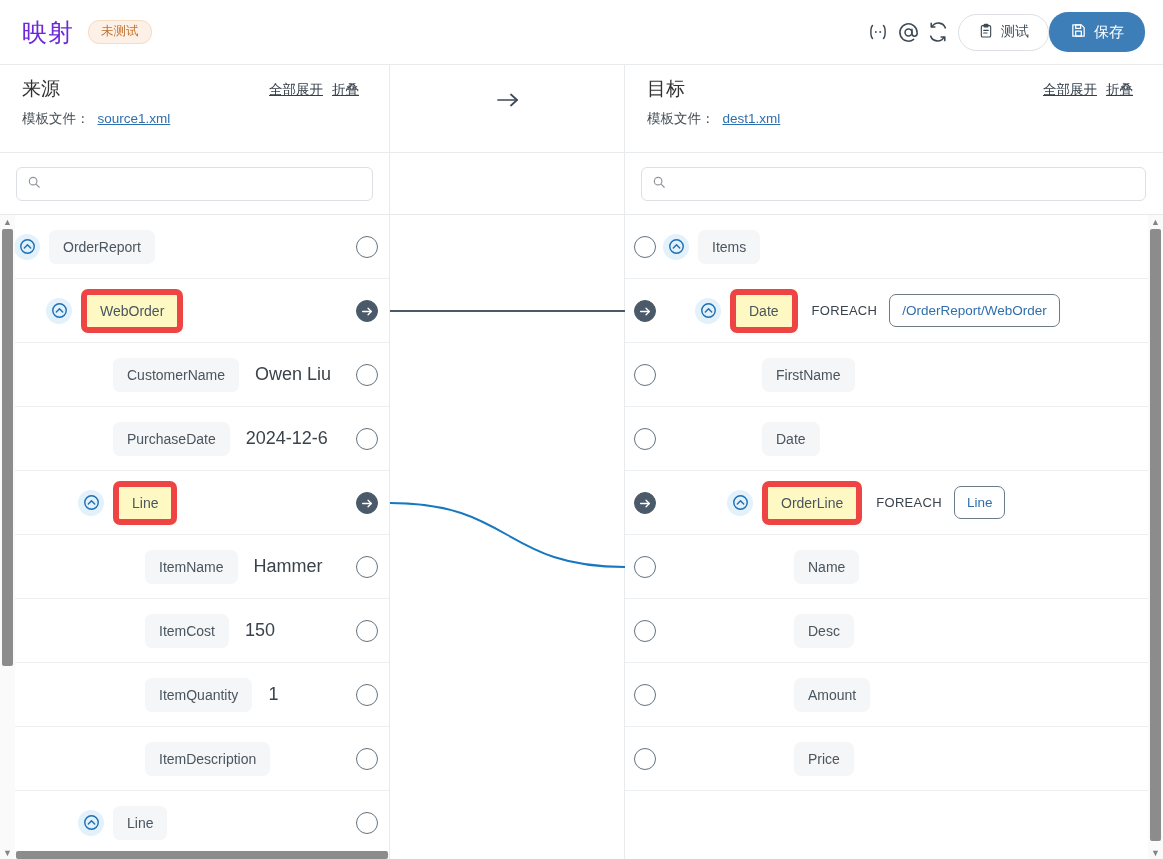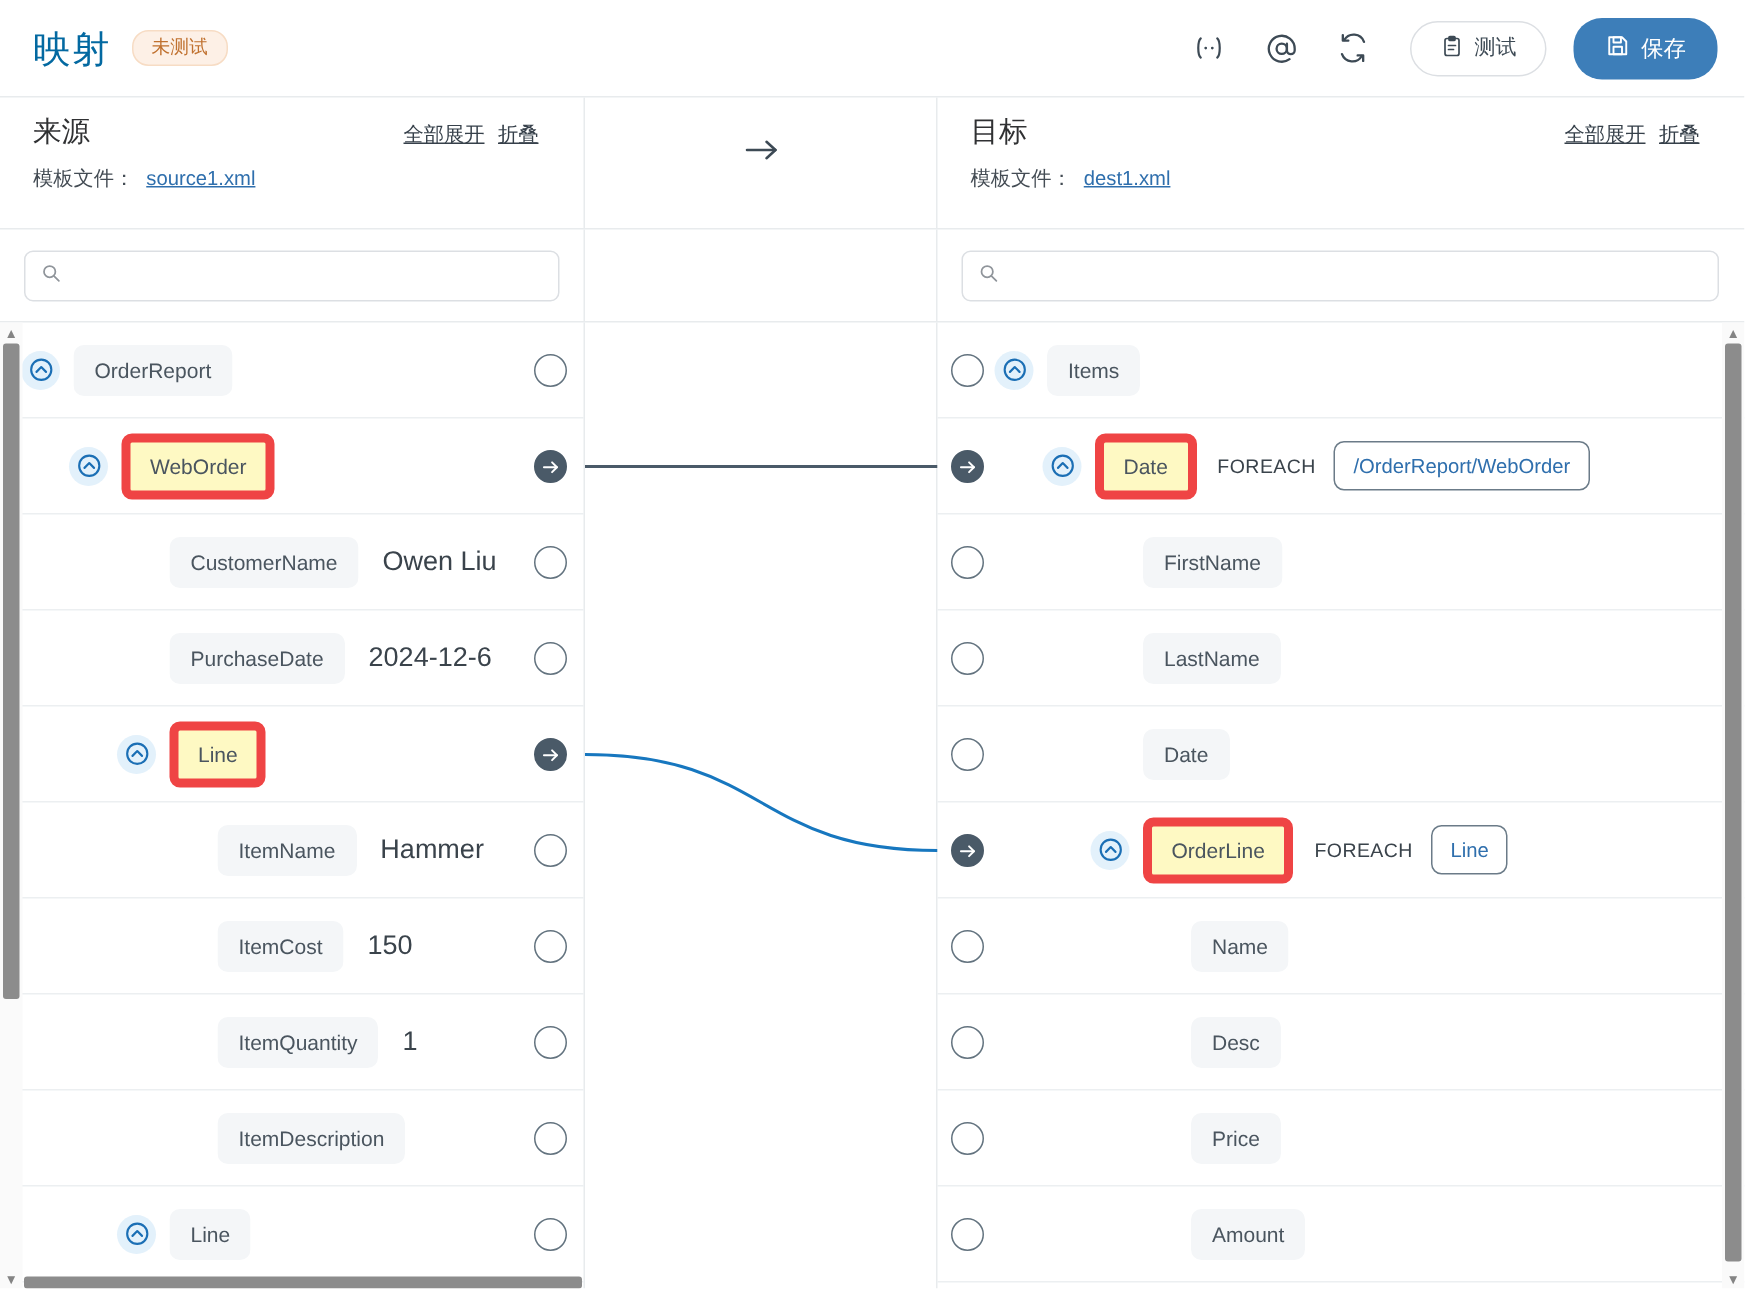--- a/index.html
+++ b/index.html
@@ -15,38 +15,37 @@
   .header {
     position: relative;
     height: 65px;
     border-bottom: 1px solid #e8ebed;
     display: flex;
     align-items: center;
     padding: 0 18px 0 22px;
   }
   .page-title {
     font-size: 25px;
-    color: #0369a1;
+    color: #6d28d9;
     letter-spacing: 1px;
   }
   .status-badge {
     margin-left: 14px;
     background: #fdf0e6;
     border: 1px solid #f7dcc4;
     color: #c0712f;
     font-size: 12.5px;
     padding: 4px 12px 5px;
     border-radius: 11px;
     line-height: 1;
   }
   .header-actions {
     margin-left: auto;
     display: flex;
     align-items: center;
-    gap: 18px;
   }
   .icon-btn {
     width: 30px; height: 30px;
     display: flex; align-items: center; justify-content: center;
     color: #3d4a55;
     cursor: pointer;
     background: none; border: none;
   }
   .btn-ghost {
     display: flex; align-items: center; gap: 7px;
@@ -533,26 +532,20 @@
         <div class="row">
           <div class="dot empty"></div>
           <div style="width: 64px; flex: 0 0 auto;"></div>
           <div class="toggle-spacer"></div>
           <div class="node-chip">FirstName</div>
         </div>
         <div class="row">
           <div class="dot empty"></div>
           <div style="width: 64px; flex: 0 0 auto;"></div>
           <div class="toggle-spacer"></div>
-          <div class="node-chip">LastName</div>
-        </div>
-        <div class="row">
-          <div class="dot empty"></div>
-          <div style="width: 64px; flex: 0 0 auto;"></div>
-          <div class="toggle-spacer"></div>
           <div class="node-chip">Date</div>
         </div>
         <div class="row">
           <div class="dot filled">
             <svg width="13" height="13" viewBox="0 0 24 24" fill="none" stroke="#ffffff" stroke-width="2.4" stroke-linecap="round" stroke-linejoin="round">
               <line x1="3" y1="12" x2="19" y2="12"></line>
               <polyline points="13,6 19,12 13,18"></polyline>
             </svg>
           </div>
           <div style="width: 64px; flex: 0 0 auto;"></div>
@@ -575,27 +568,27 @@
         <div class="row">
           <div class="dot empty"></div>
           <div style="width: 96px; flex: 0 0 auto;"></div>
           <div class="toggle-spacer"></div>
           <div class="node-chip">Desc</div>
         </div>
         <div class="row">
           <div class="dot empty"></div>
           <div style="width: 96px; flex: 0 0 auto;"></div>
           <div class="toggle-spacer"></div>
+          <div class="node-chip">Amount</div>
+        </div>
+        <div class="row">
+          <div class="dot empty"></div>
+          <div style="width: 96px; flex: 0 0 auto;"></div>
+          <div class="toggle-spacer"></div>
           <div class="node-chip">Price</div>
-        </div>
-        <div class="row">
-          <div class="dot empty"></div>
-          <div style="width: 96px; flex: 0 0 auto;"></div>
-          <div class="toggle-spacer"></div>
-          <div class="node-chip">Amount</div>
         </div>
       </div>
     <div class="sbar right-bar">
       <div class="arrow up">▲</div>
       <div class="thumb" style="top:14px;height:612px;"></div>
       <div class="arrow down">▼</div>
     </div>
   </div>
 </div>
 

